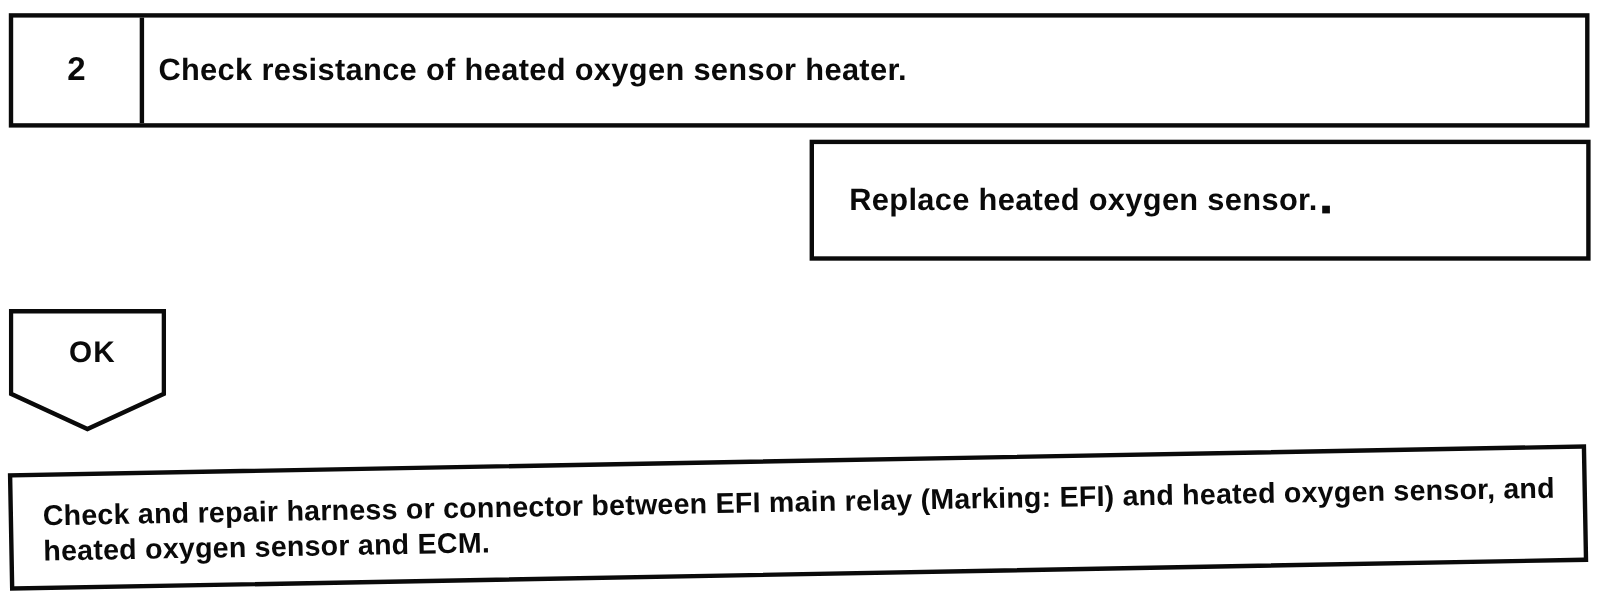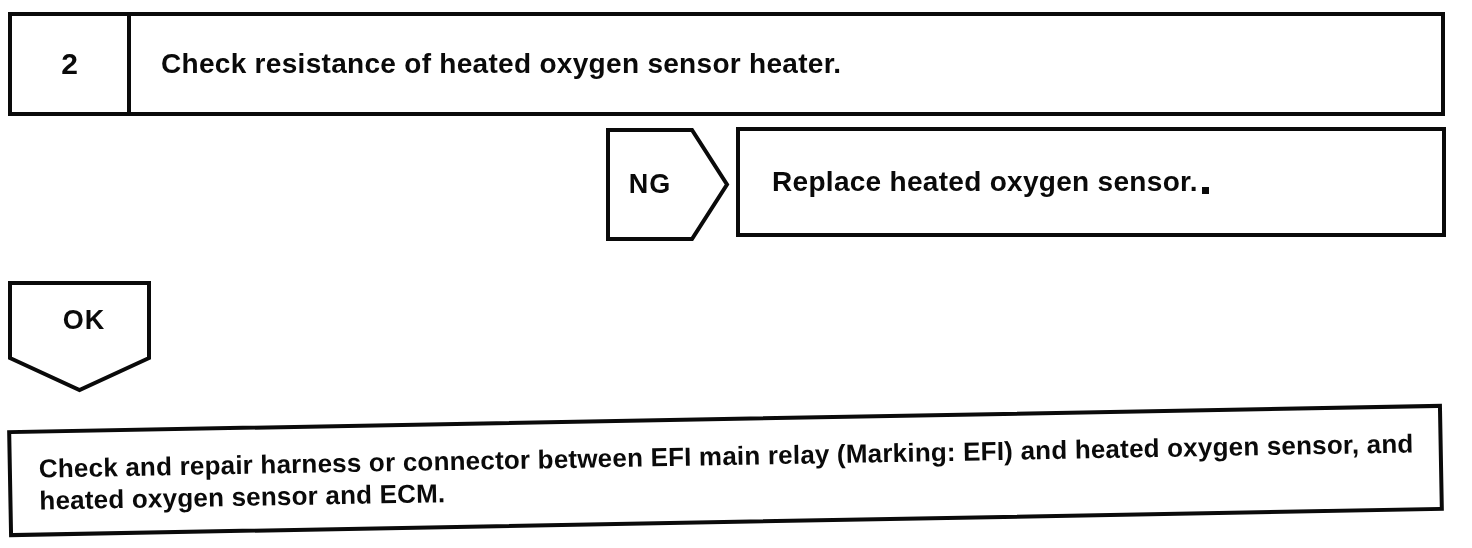--- a/index.html
+++ b/index.html
@@ -36,21 +36,21 @@
     border-right: 4px solid #0a0a0a;
     display: flex;
     align-items: center;
     justify-content: center;
     font-size: 30px;
   }
   .step-text-cell {
     flex: 1;
     display: flex;
     align-items: center;
-    padding-left: 30px;
+    padding-left: 13px;
     font-size: 28px;
     letter-spacing: 0.3px;
   }
   
   .ng-action-box {
     left: 736px;
     top: 127px;
     width: 710px;
     height: 110px;
     display: flex;
@@ -123,26 +123,20 @@
 </head>
 <body>
 
 <div class="canvas">
 
   <div class="box step-box">
     <div class="step-num-cell">2</div>
     <div class="step-text-cell">Check resistance of heated oxygen sensor heater.</div>
   </div>
 
-  <div class="connector ng-connector">
-    <svg width="124" height="113" viewBox="0 0 124 113">
-      <polygon points="2,2 86,2 121,56.5 86,111 2,111" fill="#ffffff" stroke="#0a0a0a" stroke-width="4" stroke-linejoin="miter"></polygon>
-    </svg>
-    <span class="lbl">NG</span>
-  </div>
 
   <div class="box ng-action-box">Replace heated oxygen sensor.</div>
 
   <div class="speck"></div>
 
   <div class="connector ok-connector">
     <svg width="143" height="112" viewBox="0 0 143 112">
       <polygon points="2,2 141,2 141,77 71.5,109 2,77" fill="#ffffff" stroke="#0a0a0a" stroke-width="4" stroke-linejoin="miter"></polygon>
     </svg>
     <span class="lbl">OK</span>

